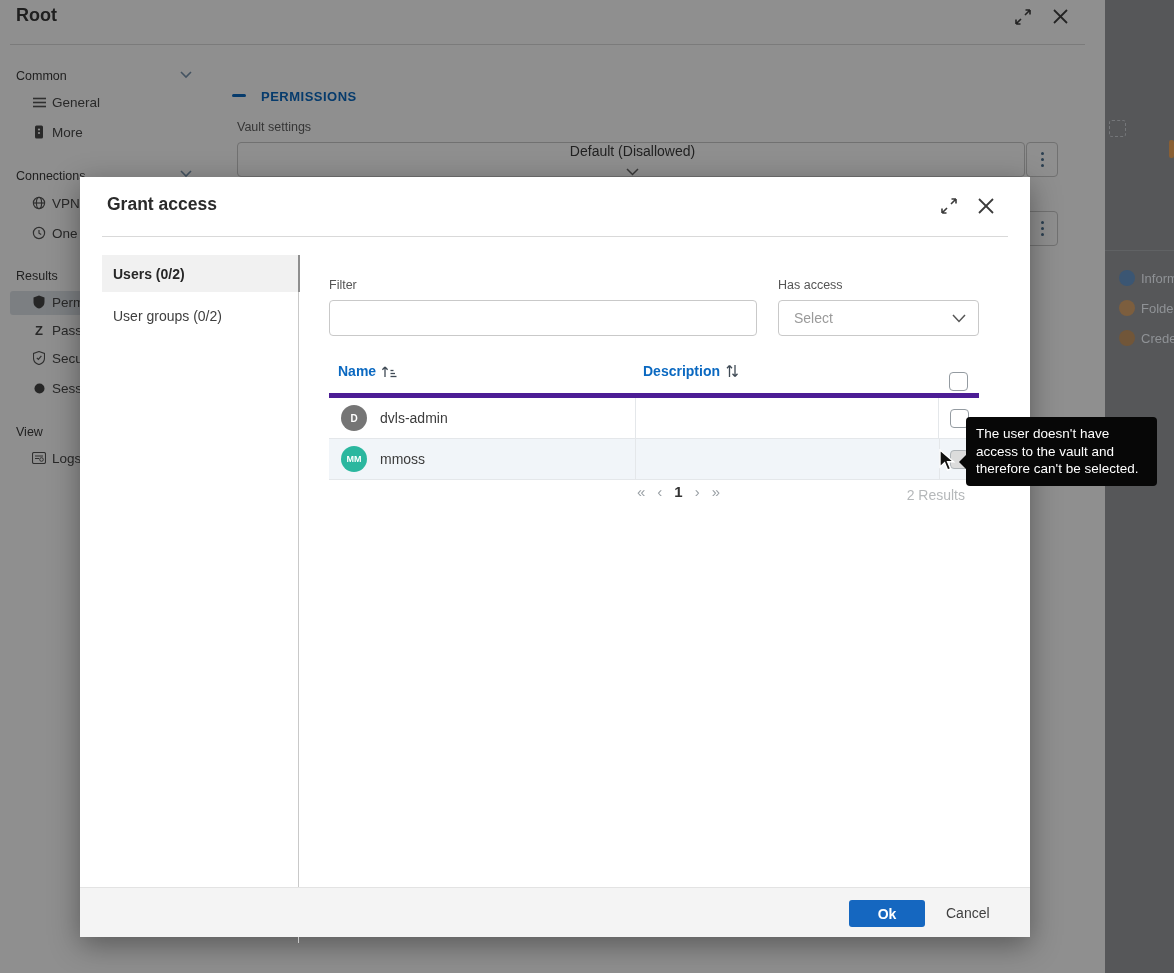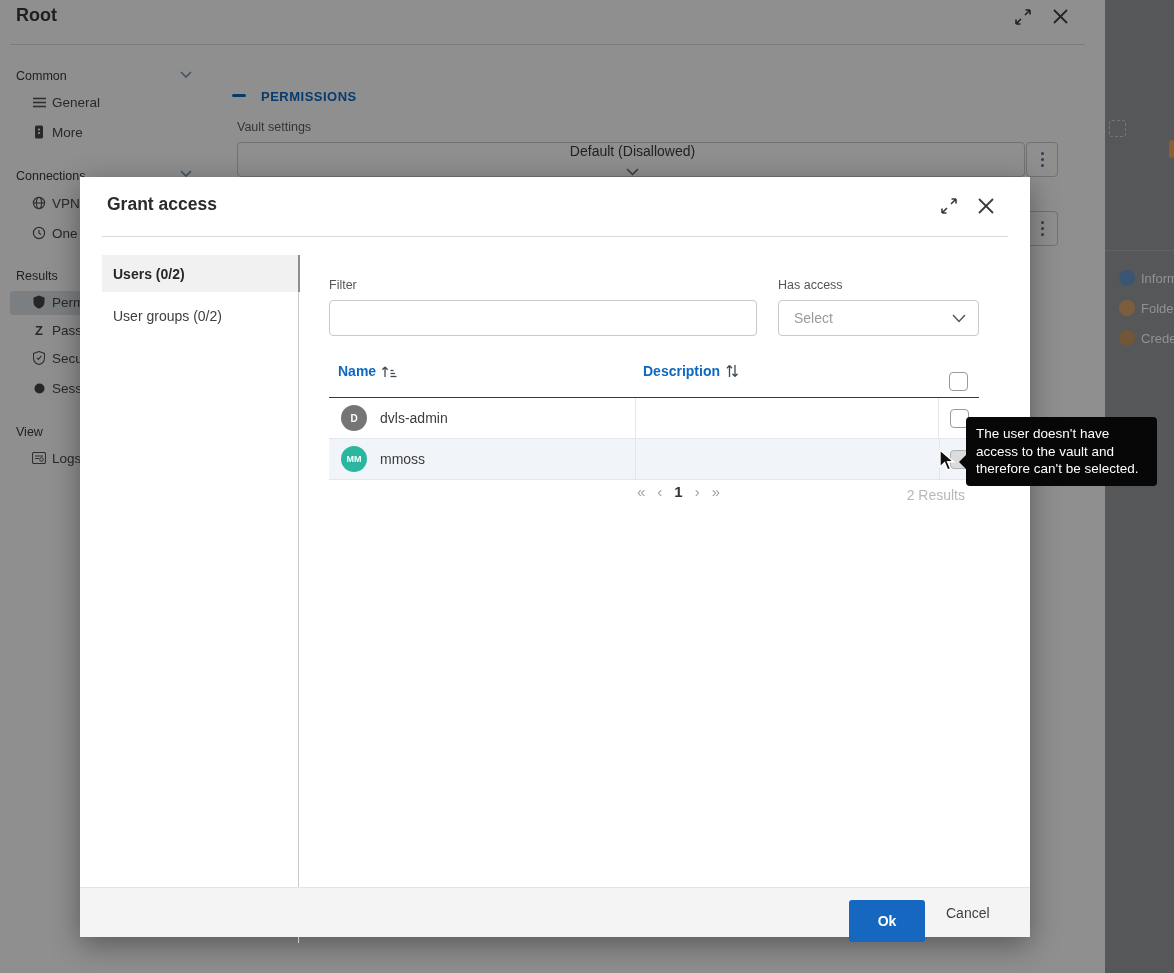--- a/index.html
+++ b/index.html
@@ -51,35 +51,35 @@
   .tab { position:absolute; left:22px; width:196px; height:37px; display:flex; align-items:center; padding-left:11px;
          font-size:14px; color:#3e3e3e; cursor:default; }
   .tab.selected { background:#f1f1f1; font-weight:bold; color:#272727; }
   .m-content { position:absolute; left:249px; top:0; width:650px; height:700px; }
   .f-label { position:absolute; font-size:12.5px; color:#555; }
   .filter-input { position:absolute; left:0; top:123px; width:428px; height:36px; border:1px solid #c9c9c9; border-radius:4px;
                   font-family:"Liberation Sans",sans-serif; font-size:14px; padding:0 10px; color:#333; outline:none; }
   .select-box { position:absolute; left:449px; top:123px; width:201px; height:36px; border:1px solid #c9c9c9; border-radius:4px;
                 display:flex; align-items:center; padding:0 12px 0 15px; font-size:14px; color:#9a9a9a; }
   .select-box .grow { flex:1; }
-  .thead { position:absolute; left:0; top:172px; width:650px; height:49px; border-bottom:1px solid #4c1d95; }
+  .thead { position:absolute; left:0; top:172px; width:650px; height:49px; border-bottom:5px solid #4c1d95; }
   .th { position:absolute; top:14px; font-size:14px; font-weight:bold; color:#0b69c1; display:flex; align-items:center; gap:5px; }
   .trow { position:absolute; left:0; width:650px; height:41px; border-bottom:1px solid #e4e7ea; display:flex; }
   .trow .cell-name { width:306px; display:flex; align-items:center; gap:13px; padding-left:12px; font-size:14px; color:#3c3c3c; }
   .trow .cell-desc { width:303px; border-left:1px solid #e4e7ea; }
   .trow .cell-check { width:41px; border-left:1px solid #e4e7ea; display:flex; align-items:center; justify-content:center; }
   .row-alt { background:#f1f5f9; }
   .avatar { width:26px; height:26px; border-radius:50%; color:#fff; font-weight:bold; display:flex; align-items:center; justify-content:center; }
   .checkbox { width:19px; height:19px; border:1.5px solid #949ba1; border-radius:4px; background:#fff; }
   .checkbox.disabled { background:#dcdcdc; border-color:#aeb3b7; }
   .pager { position:absolute; left:308px; top:306px; display:flex; align-items:center; gap:12px; font-size:15px; color:#9aa0a5; }
   .pager .page { color:#333; font-weight:bold; }
   .results { position:absolute; right:14px; top:310px; font-size:14px; color:#b5b8ba; }
   .m-footer { position:absolute; left:0; top:710px; width:950px; height:50px; background:#f4f4f4; border-top:1px solid #e3e3e3; }
-  .ok-btn { position:absolute; left:769px; top:12px; width:76px; height:42px; border:none; border-radius:3px;
+  .ok-btn { position:absolute; left:769px; top:12px; width:76px; height:27px; border:none; border-radius:3px;
             color:#fff; font-size:14px; font-weight:bold; font-family:"Liberation Sans",sans-serif; cursor:pointer; }
   .cancel-btn { position:absolute; left:866px; top:17px; font-size:14px; color:#3f3f3f; cursor:pointer; }
   
   .tooltip { position:absolute; left:966px; top:417px; width:191px; background:#070707; color:#fff; z-index:30;
              border-radius:4px; font-size:13.5px; line-height:1.3; padding:8px 10px; }
   .tooltip .arrow { position:absolute; left:-7px; top:38px; width:0; height:0;
                     border-top:7px solid transparent; border-bottom:7px solid transparent; border-right:7px solid #070707; }
   .cursor { position:absolute; left:939px; top:449px; z-index:40; }
   svg { display:block; }
 </style>

